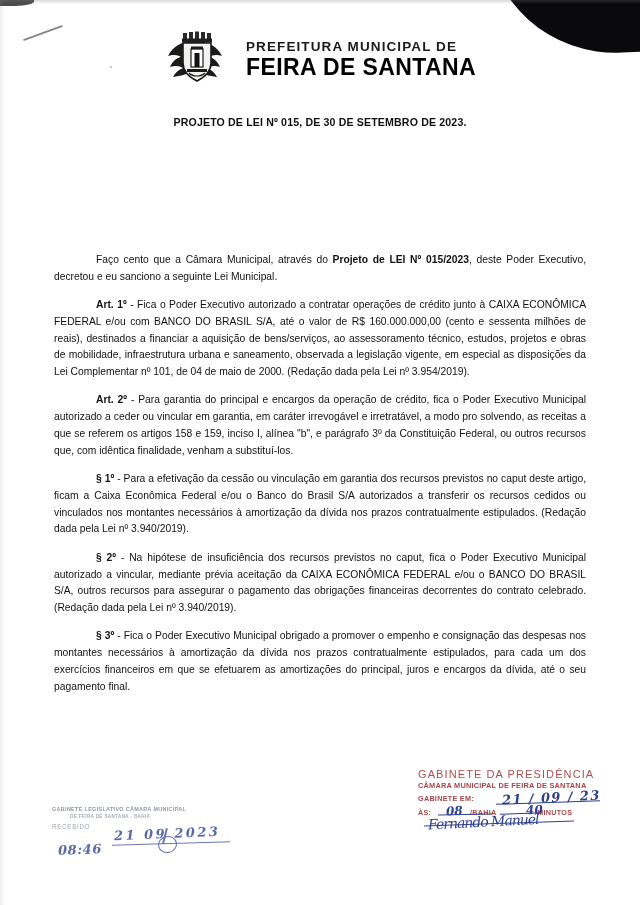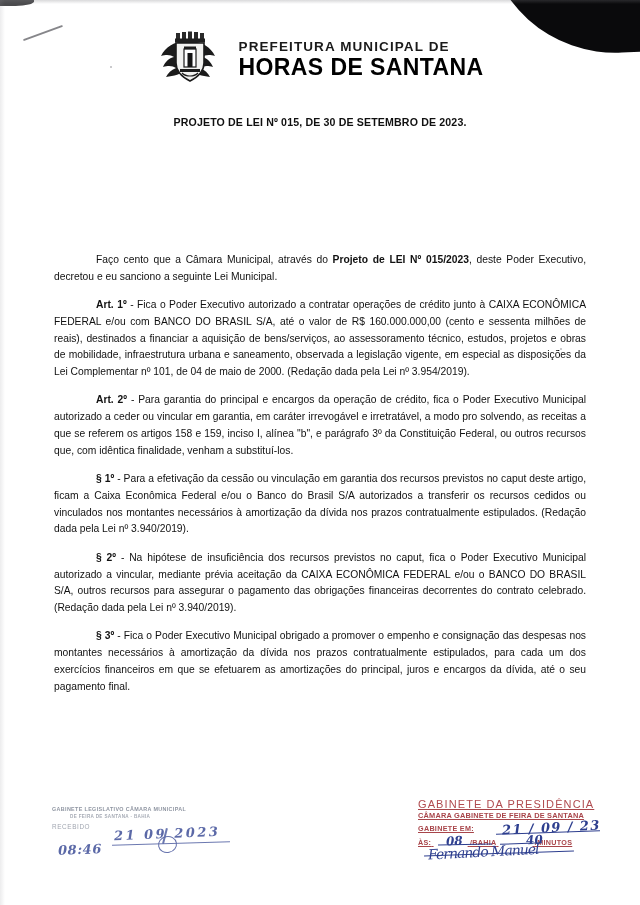--- a/index.html
+++ b/index.html
@@ -247,24 +247,23 @@
     left: 112px; top: 22px;
     width: 2px; height: 16px;
     background: #2e3f8f;
     transform: rotate(14deg);
     opacity: .9;
   }
 
   
   #stamp-presidencia {
     left: 418px;
-    top: 798px;
+    top: 768px;
     width: 196px;
     color: #a8454a;
-    text-decoration: underline;
   }
   #stamp-presidencia .sp-title {
     font-size: 11px;
     font-weight: 400;
     letter-spacing: 1.1px;
     white-space: nowrap;
     color: #b04b4f;
   }
   #stamp-presidencia .sp-sub {
     font-size: 7.4px;
@@ -381,21 +380,21 @@
 
         <rect x="27" y="19" width="12" height="18" fill="#ffffff" stroke="#1b1b1b" stroke-width="1.2"></rect>
         <rect x="30.5" y="23" width="5" height="14" fill="#141414"></rect>
         <rect x="27" y="16.5" width="12" height="2.6" fill="#1b1b1b"></rect>
         <path d="M23 39 H43 V42 H23 Z" fill="#1b1b1b"></path>
         <path d="M25 43 C29 47 37 47 41 43" fill="none" stroke="#1b1b1b" stroke-width="1.2"></path>
       </svg>
     </div>
     <div class="letterhead-text">
       <div class="lh-line1">PREFEITURA MUNICIPAL DE</div>
-      <div class="lh-line2">HORAS DE SANTANA</div>
+      <div class="lh-line2">FEIRA DE SANTANA</div>
     </div>
   </div>
 
   <div class="doc-title">PROJETO DE LEI Nº 015, DE  30 DE SETEMBRO DE 2023.</div>
 
 
   <div class="body-text">
 
 
     <p class="para"><span>Faço cento que a Câmara Municipal, através do </span><b>Projeto de LEI Nº 015/2023</b><span>, deste Poder Executivo, decretou e eu sanciono a seguinte Lei Municipal.</span></p>
@@ -418,21 +417,21 @@
     <div class="sl-3">RECEBIDO</div>
     <div class="hand hw-date">21  09   2023</div>
     <div class="hand hw-time">08:46</div>
     <div class="rule-a"></div>
     <div class="sig-loop"></div>
     <div class="sig-tail"></div>
   </div>
 
   <div class="stamp" id="stamp-presidencia">
     <div class="sp-title">GABINETE DA PRESIDÊNCIA</div>
-    <div class="sp-sub">CÂMARA GABINETE DE FEIRA DE SANTANA</div>
+    <div class="sp-sub">CÂMARA MUNICIPAL DE FEIRA DE SANTANA</div>
     <div class="sp-line">GABINETE  EM:</div>
     <div class="sp-line tight">
       <span>ÀS:</span>
       <span style="display:inline-block;width:34px;"></span>
       <span>/BAHIA</span>
       <span style="display:inline-block;width:34px;"></span>
       <span>/MINUTOS</span>
     </div>
     <div class="hand hw-recv-date">21 / 09 / 23</div>
     <div class="hand hw-hours">08</div>

